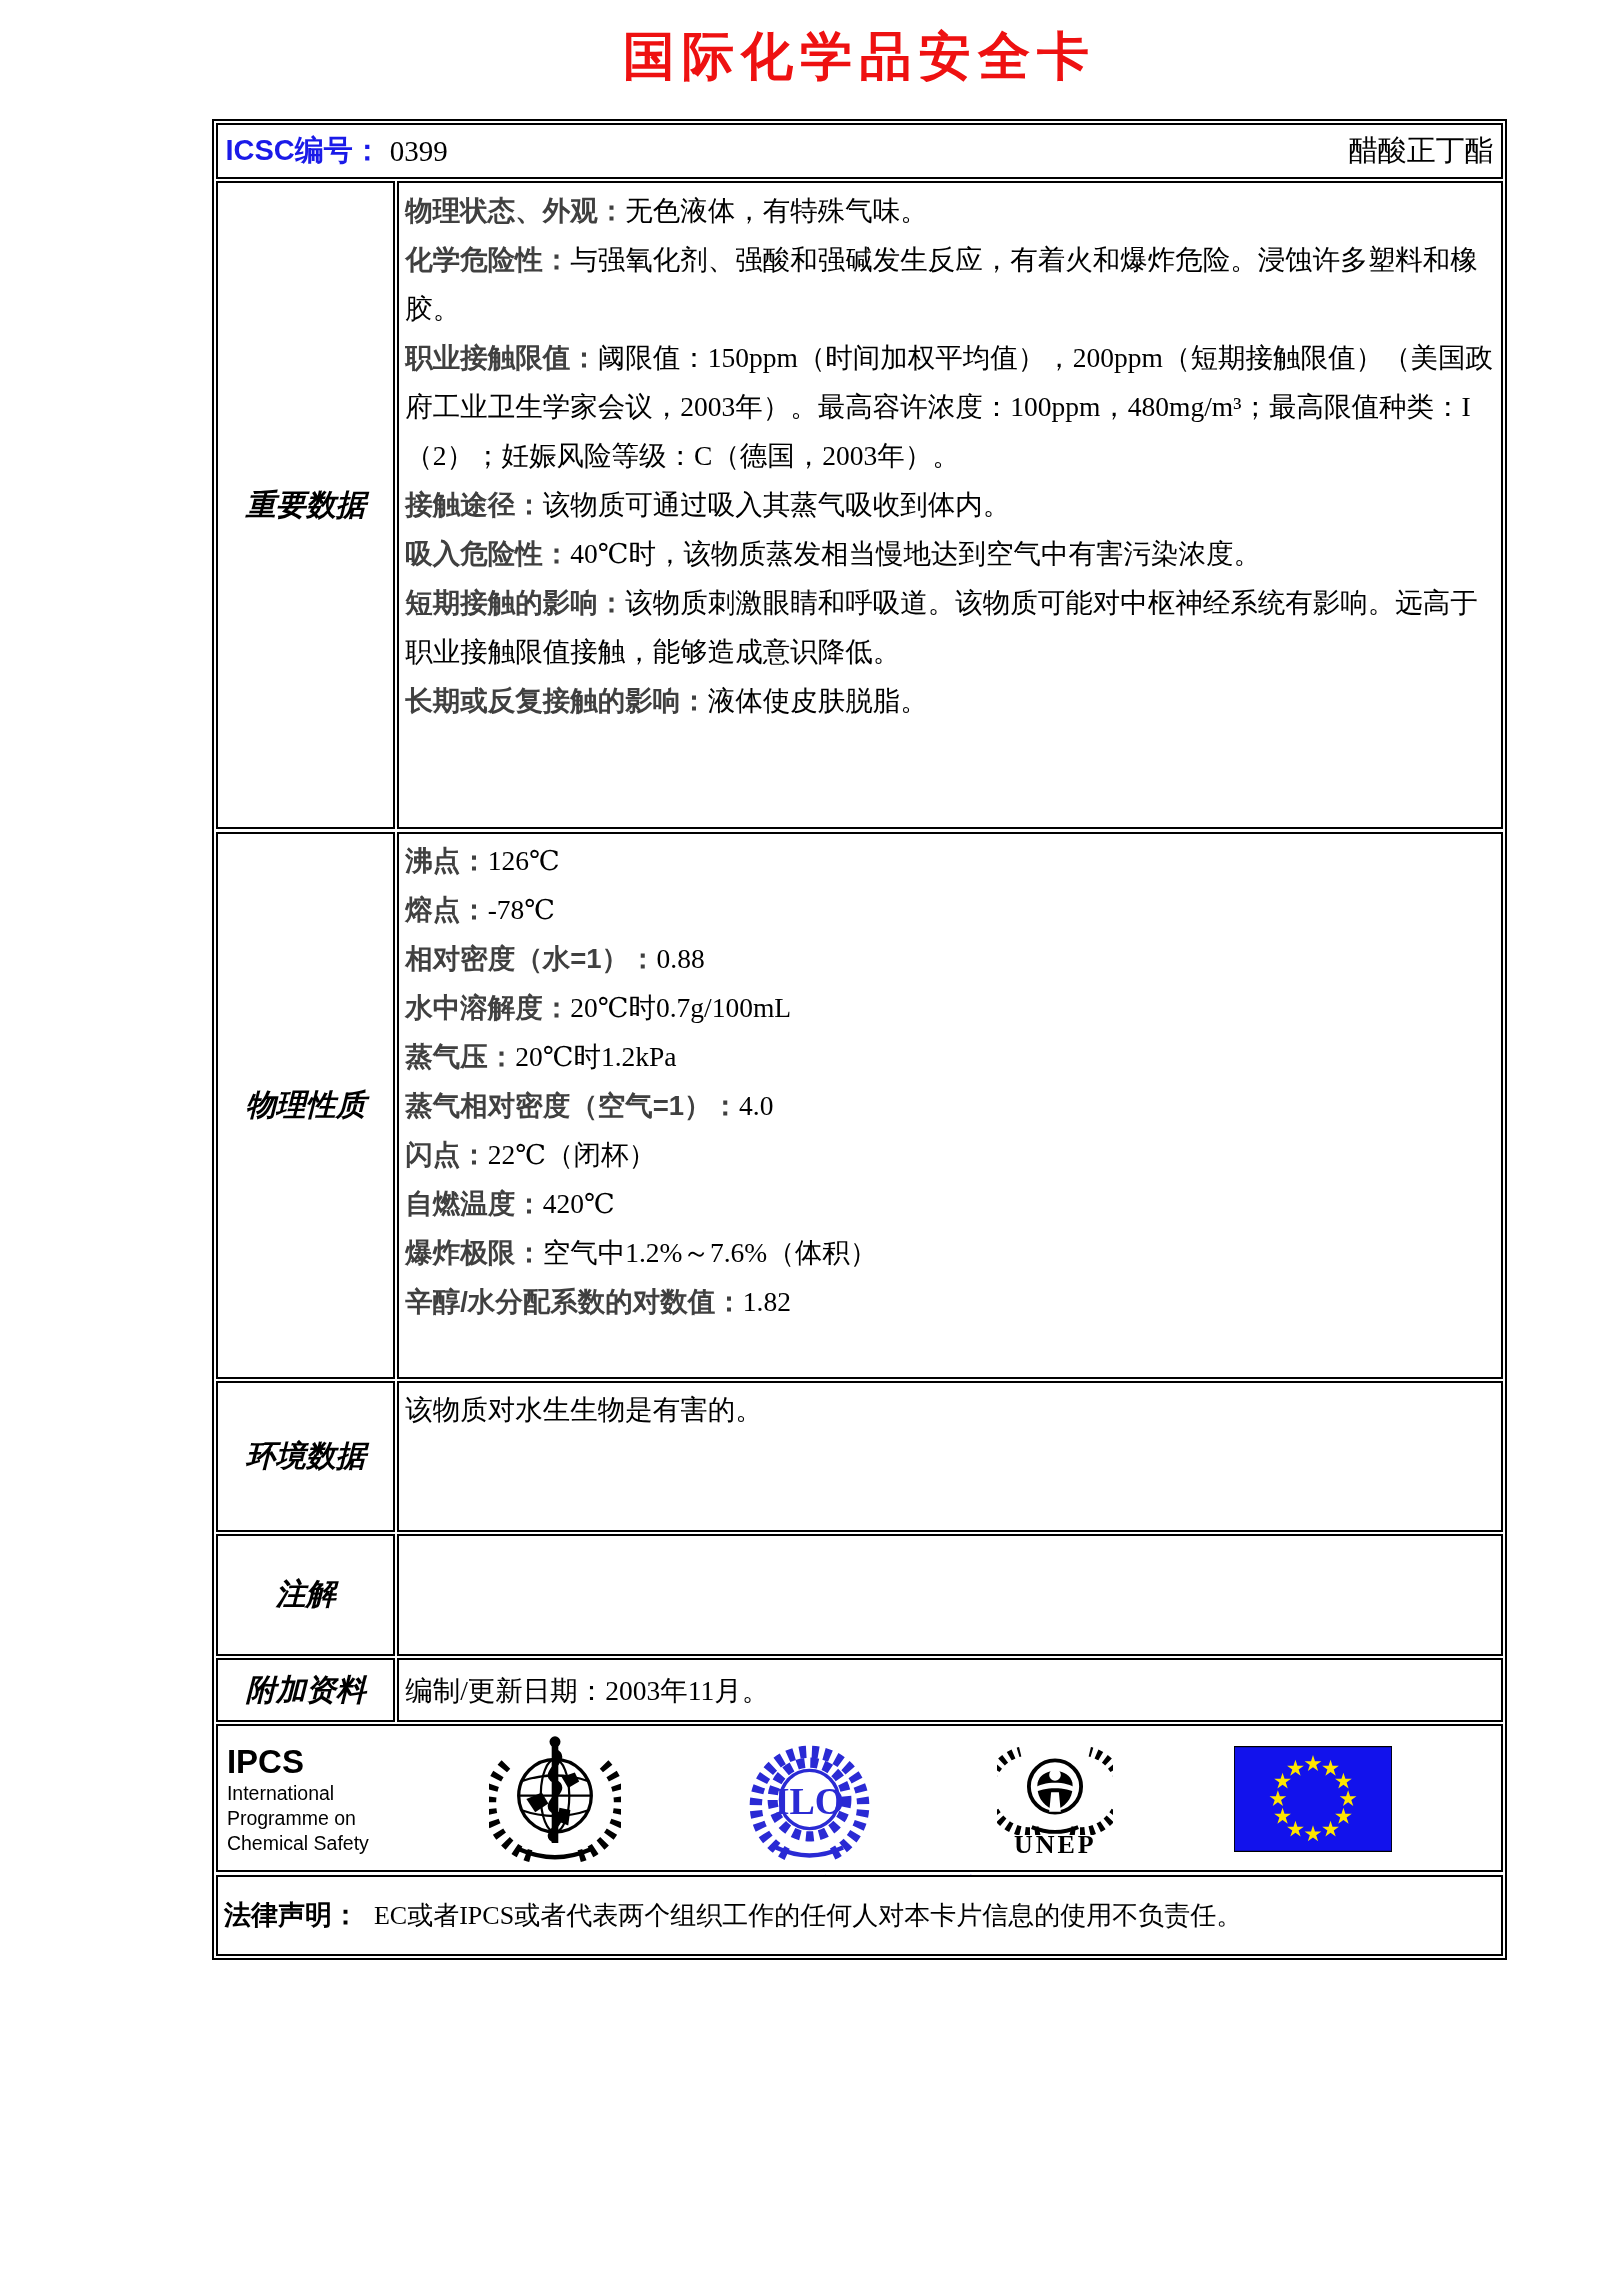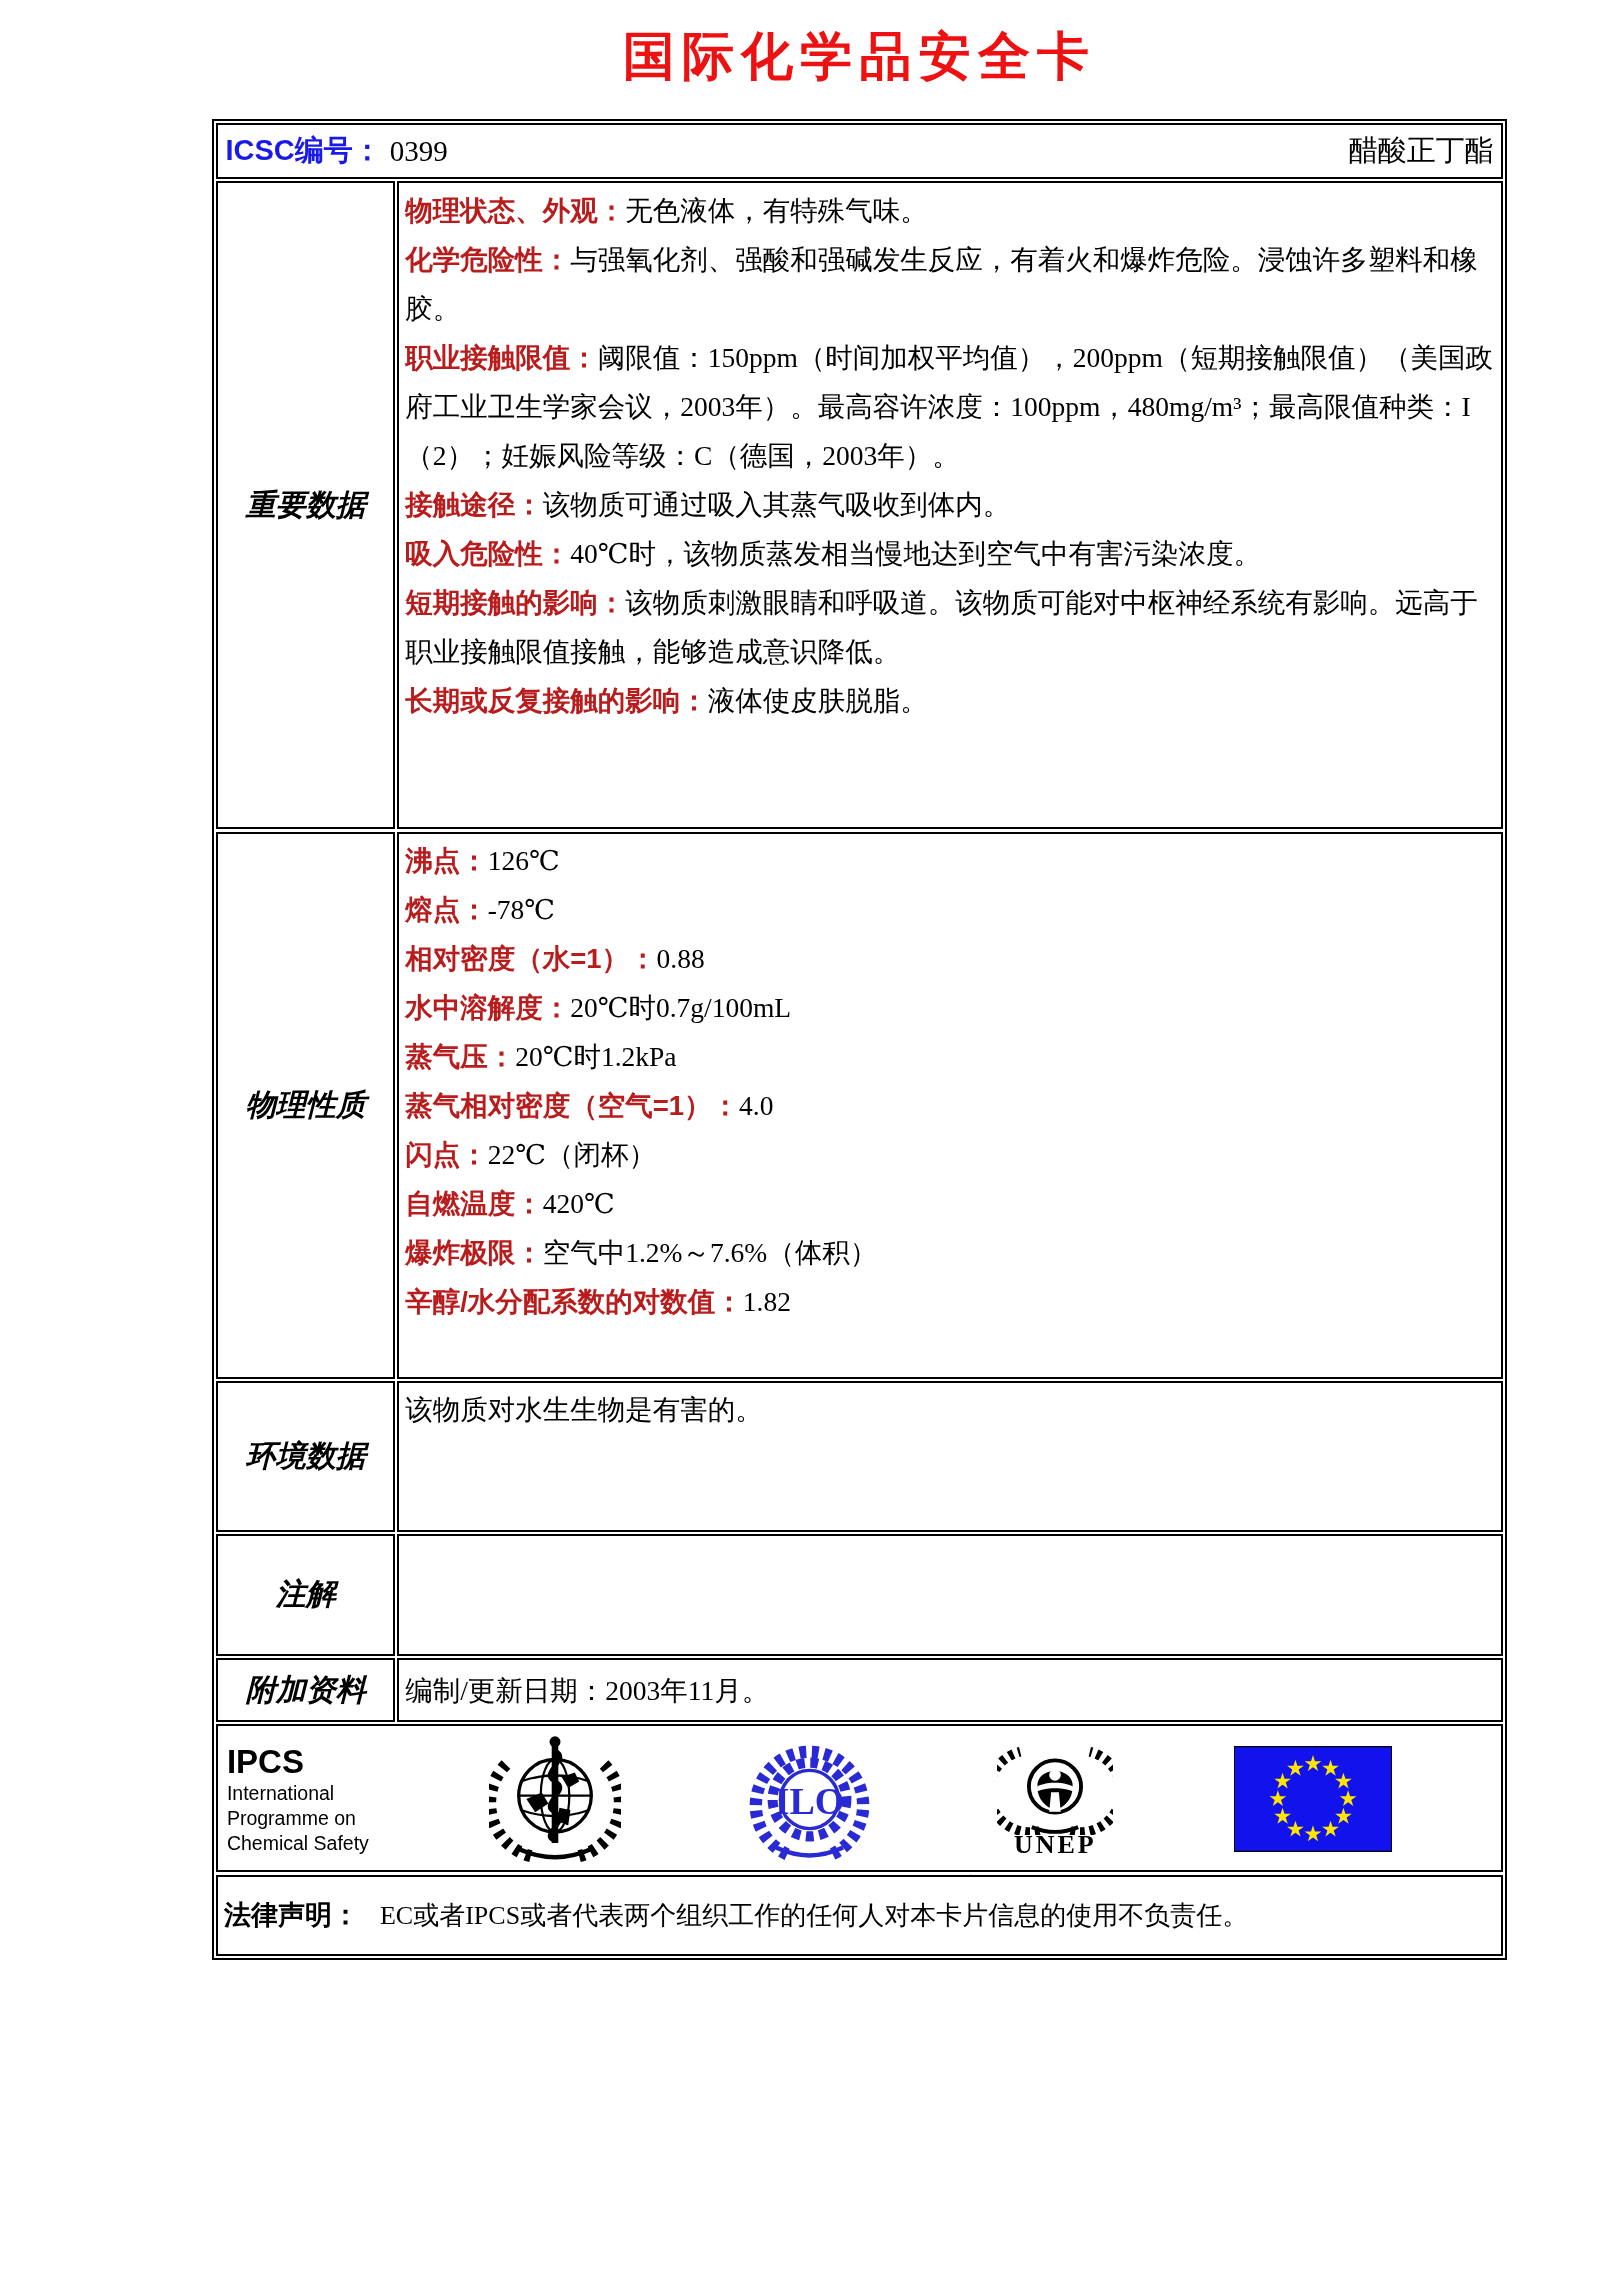--- a/index.html
+++ b/index.html
@@ -39,31 +39,31 @@
   }
   .hdr-left { display:flex; align-items:center; gap:8px; }
   .blue-label {
     font-family:"Liberation Sans","DejaVu Sans",sans-serif;
     font-weight:bold; color:#1A1AE8;
   }
   .hdr .blue-label { font-size:29px; }
   .hdr-number { font-size:29px; }
   .hdr-name { font-size:29px; }
   .field { font-size:27.5px; line-height:49px; }
-  .field .fl { font-family:"Liberation Sans","DejaVu Sans",sans-serif; font-weight:bold; color:#b91c1c; }
+  .field .fl { font-family:"Liberation Sans","DejaVu Sans",sans-serif; font-weight:bold; color:#404040; }
   .field .fv { color:#000; }
   .h-important { height:648px; }
   .h-physical  { height:547px; }
   .h-env       { height:151px; }
   .h-notes     { height:122px; }
   .h-add       { height:64px;  }
   .h-add .content-cell { display:flex; align-items:center; }
   .h-logos     { height:148px; }
   .h-legal     { height:81px; }
-  .h-legal .content-cell { display:flex; align-items:center; gap:21px; }
+  .h-legal .content-cell { display:flex; align-items:center; gap:15px; }
   .legal-label {
     font-family:"Liberation Sans","DejaVu Sans",sans-serif;
     font-weight:bold; font-size:27px; color:#000; white-space:nowrap;
   }
   .legal-text { font-size:26px; }
   .logos-cell { width:100%; padding:4.3px 0 0 0; }
   .logos-strip {
     display:flex; align-items:center; justify-content:space-between;
     padding:2.9px 109px 0 8.7px; height:134px;
   }

